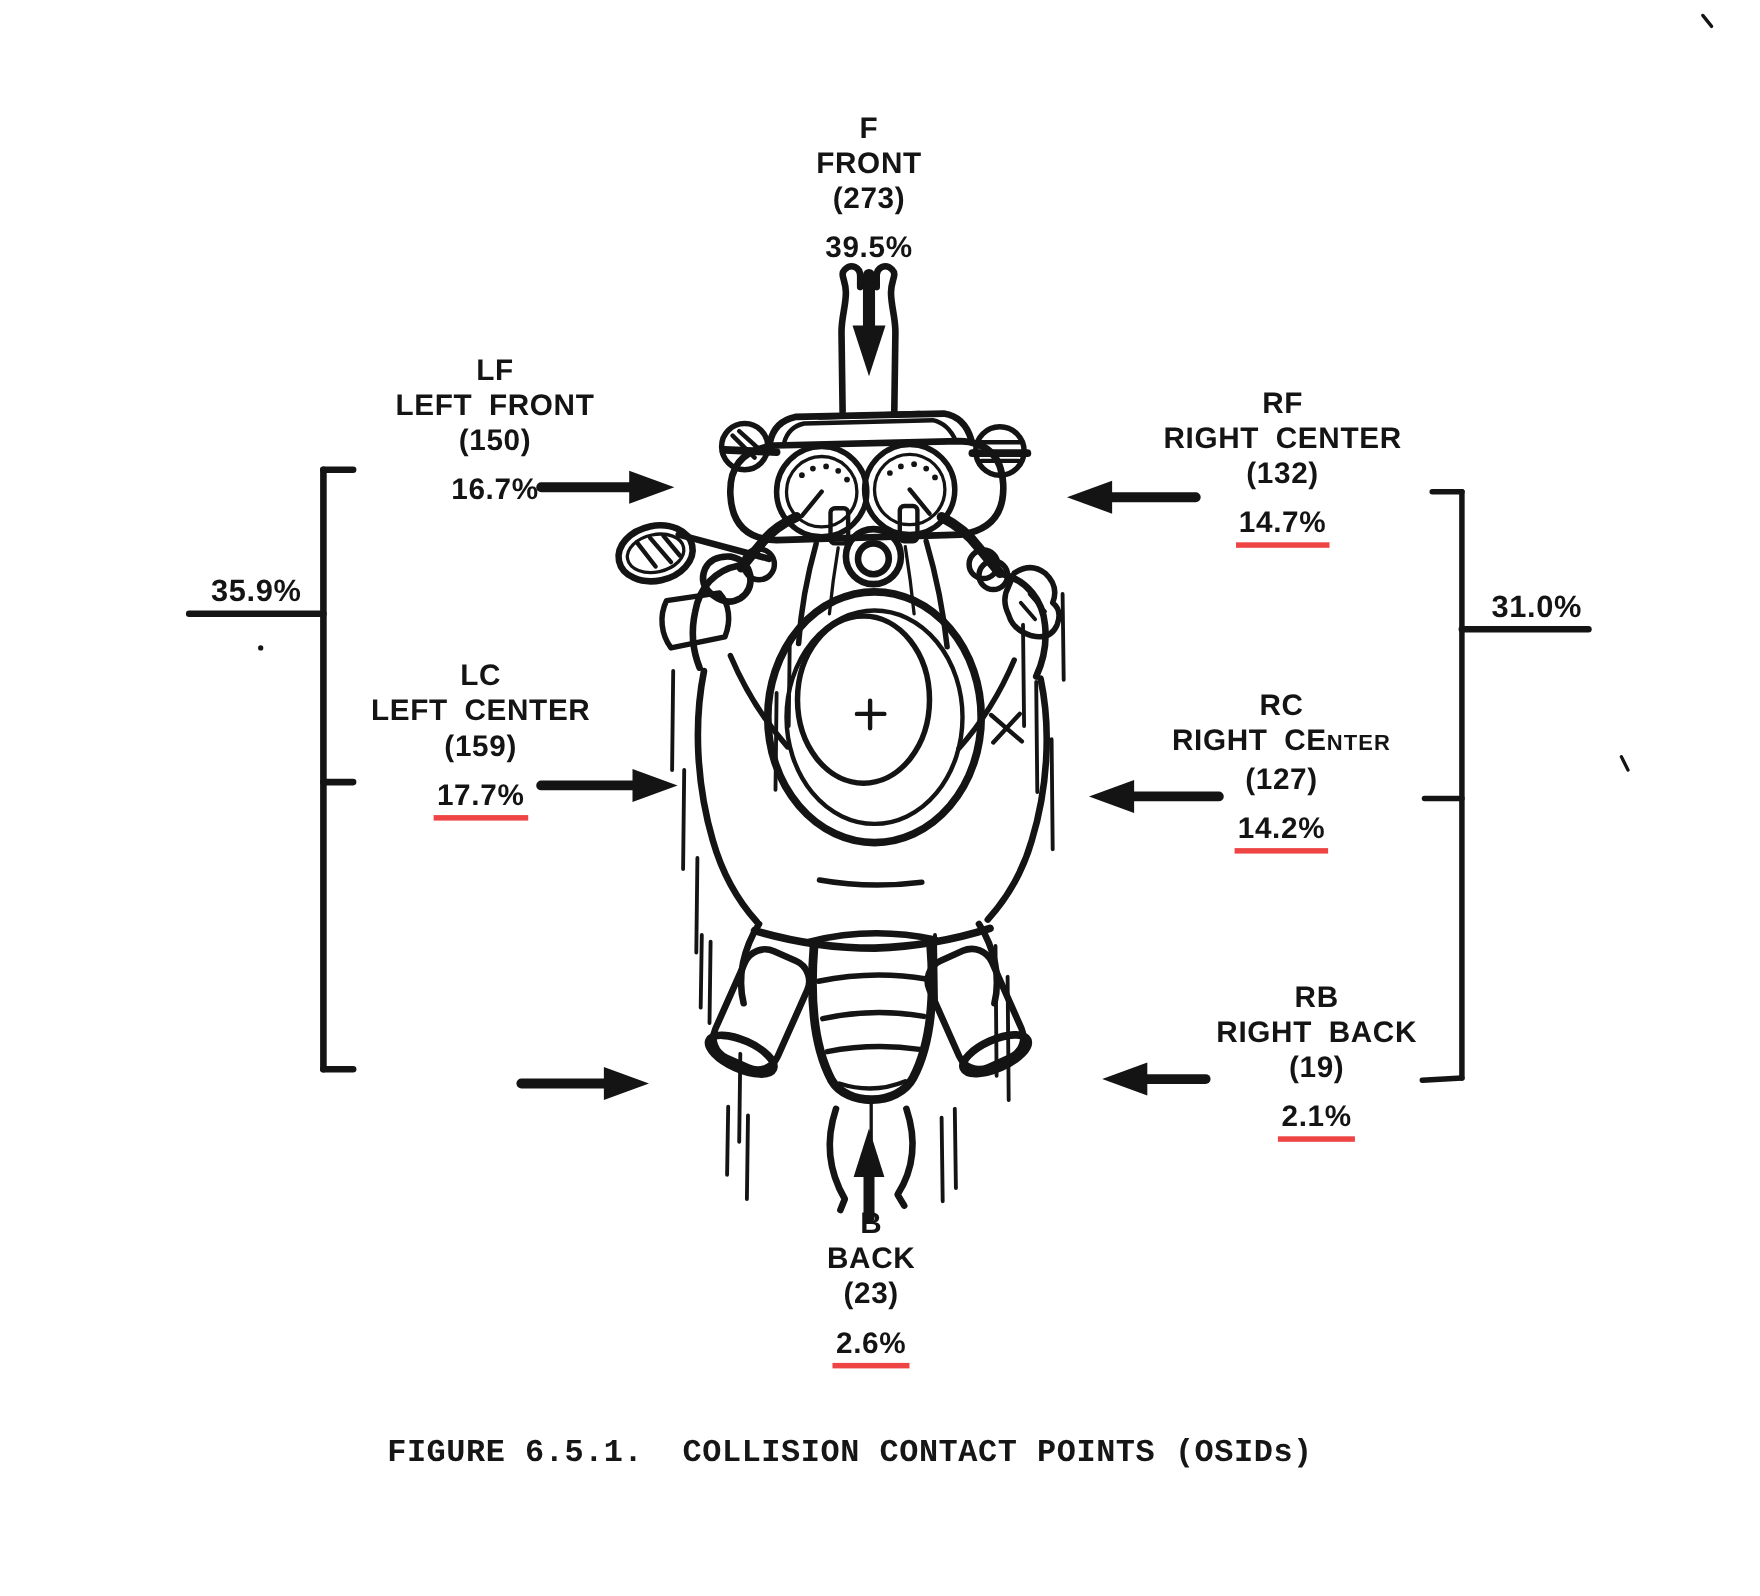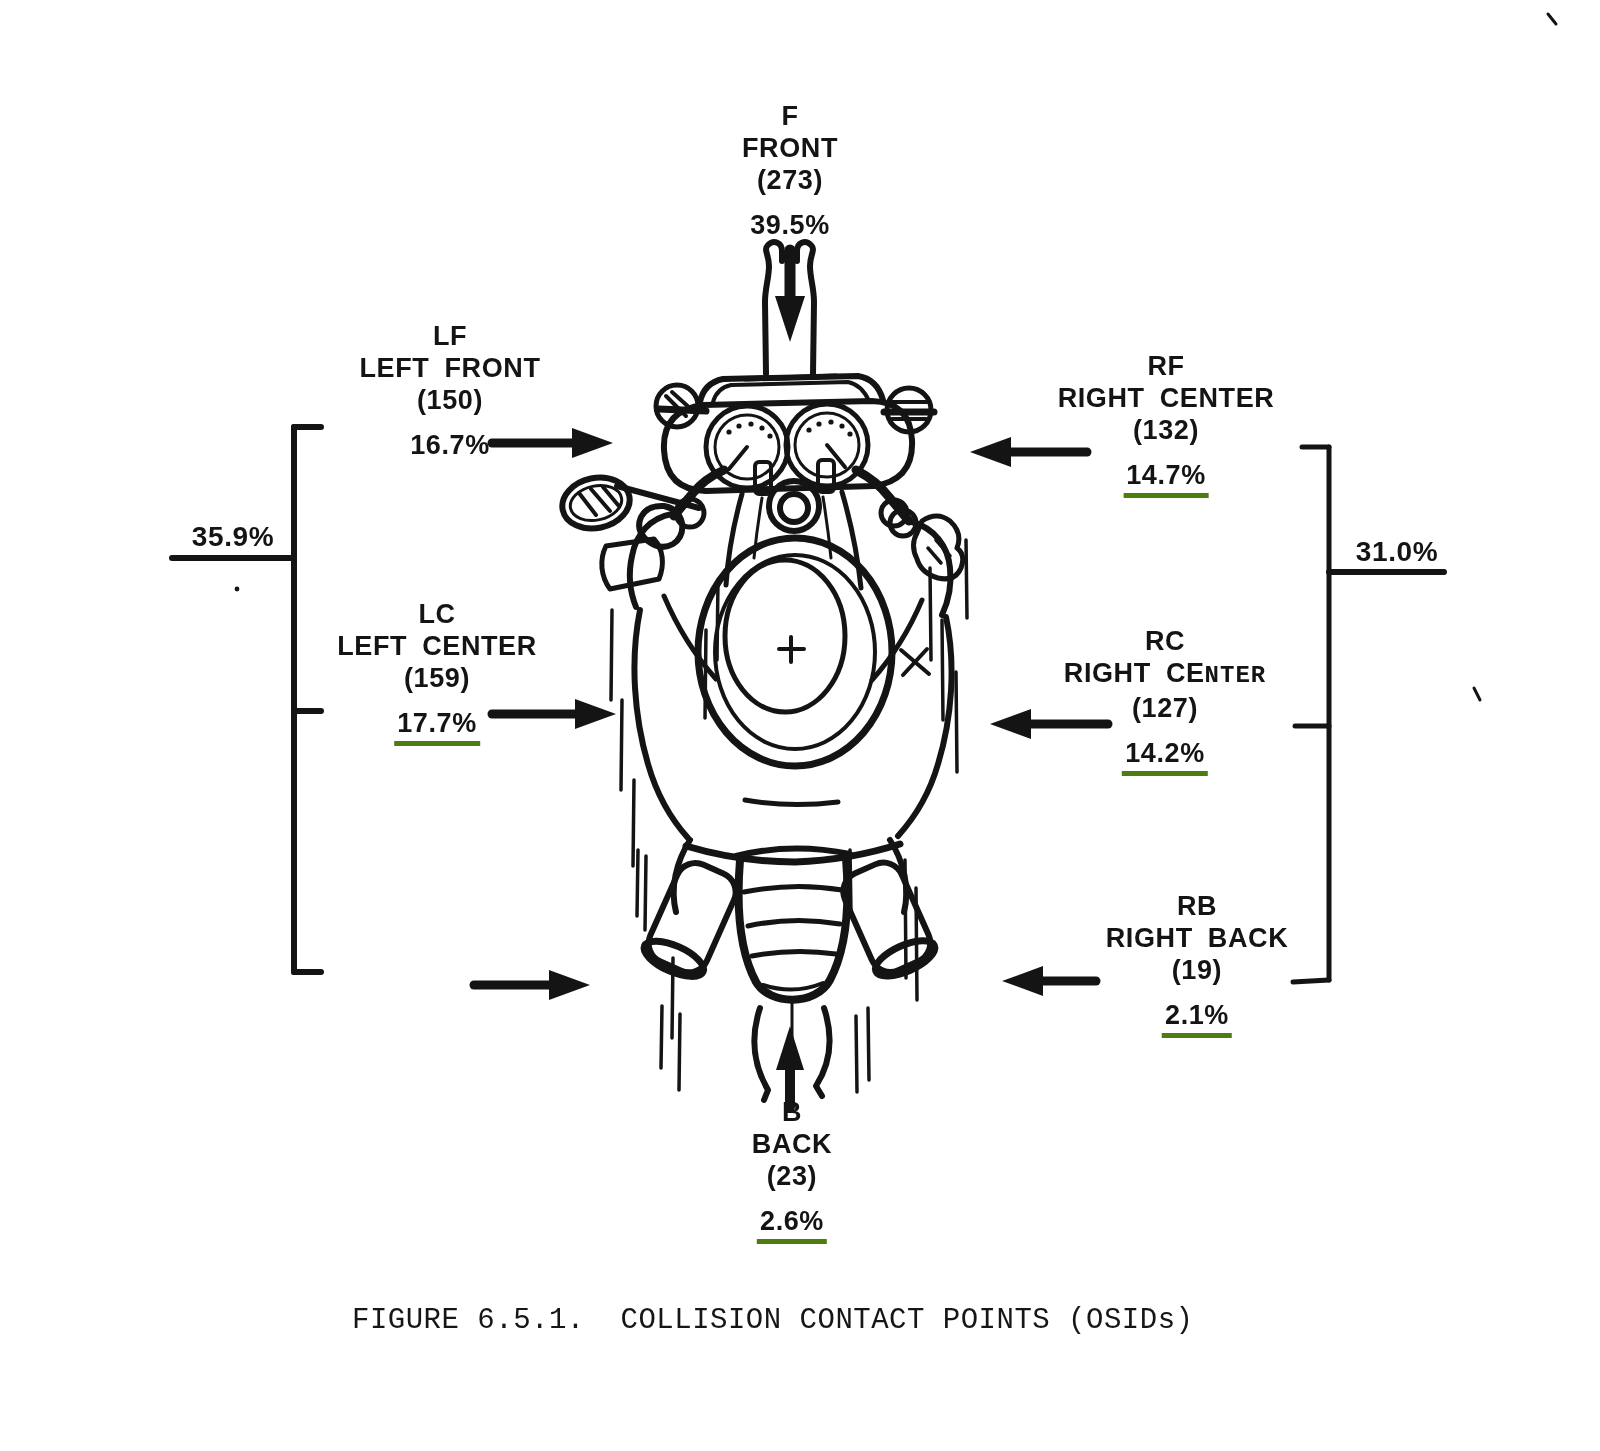--- a/index.html
+++ b/index.html
@@ -18,35 +18,35 @@
     text-align:center;
     font-weight:bold;
     font-size:27px;
     line-height:32px;
     letter-spacing:.6px;
     word-spacing:7px;
     white-space:nowrap;
   }
   .cp-block .pct{margin-top:13px;}
   .cp-block .pct span{display:inline-block;}
-  .cp-block.u .pct span{border-bottom:5px solid #4d7c0f;padding:0 3px 2px 3px;}
-  .small-caps{font-size:24px;letter-spacing:1px;font-family:Liberation Mono, monospace;}
+  .cp-block.u .pct span{border-bottom:5px solid #ef4444;padding:0 3px 2px 3px;}
+  .small-caps{font-size:20px;letter-spacing:1px;}
   .side-total{
     position:absolute;
     font-weight:bold;
     font-size:28px;
     letter-spacing:.6px;
     width:130px;
     text-align:center;
   }
   .caption{
     position:absolute;
     left:352px;top:1304px;
     font-family:"Liberation Mono","DejaVu Sans Mono",monospace;
-    font-weight:normal;
+    font-weight:bold;
     font-size:29px;
     letter-spacing:.5px;
     white-space:pre;
     color:#161616;
   }
 </style>
 </head>
 <body>
 
 <div class="page">

